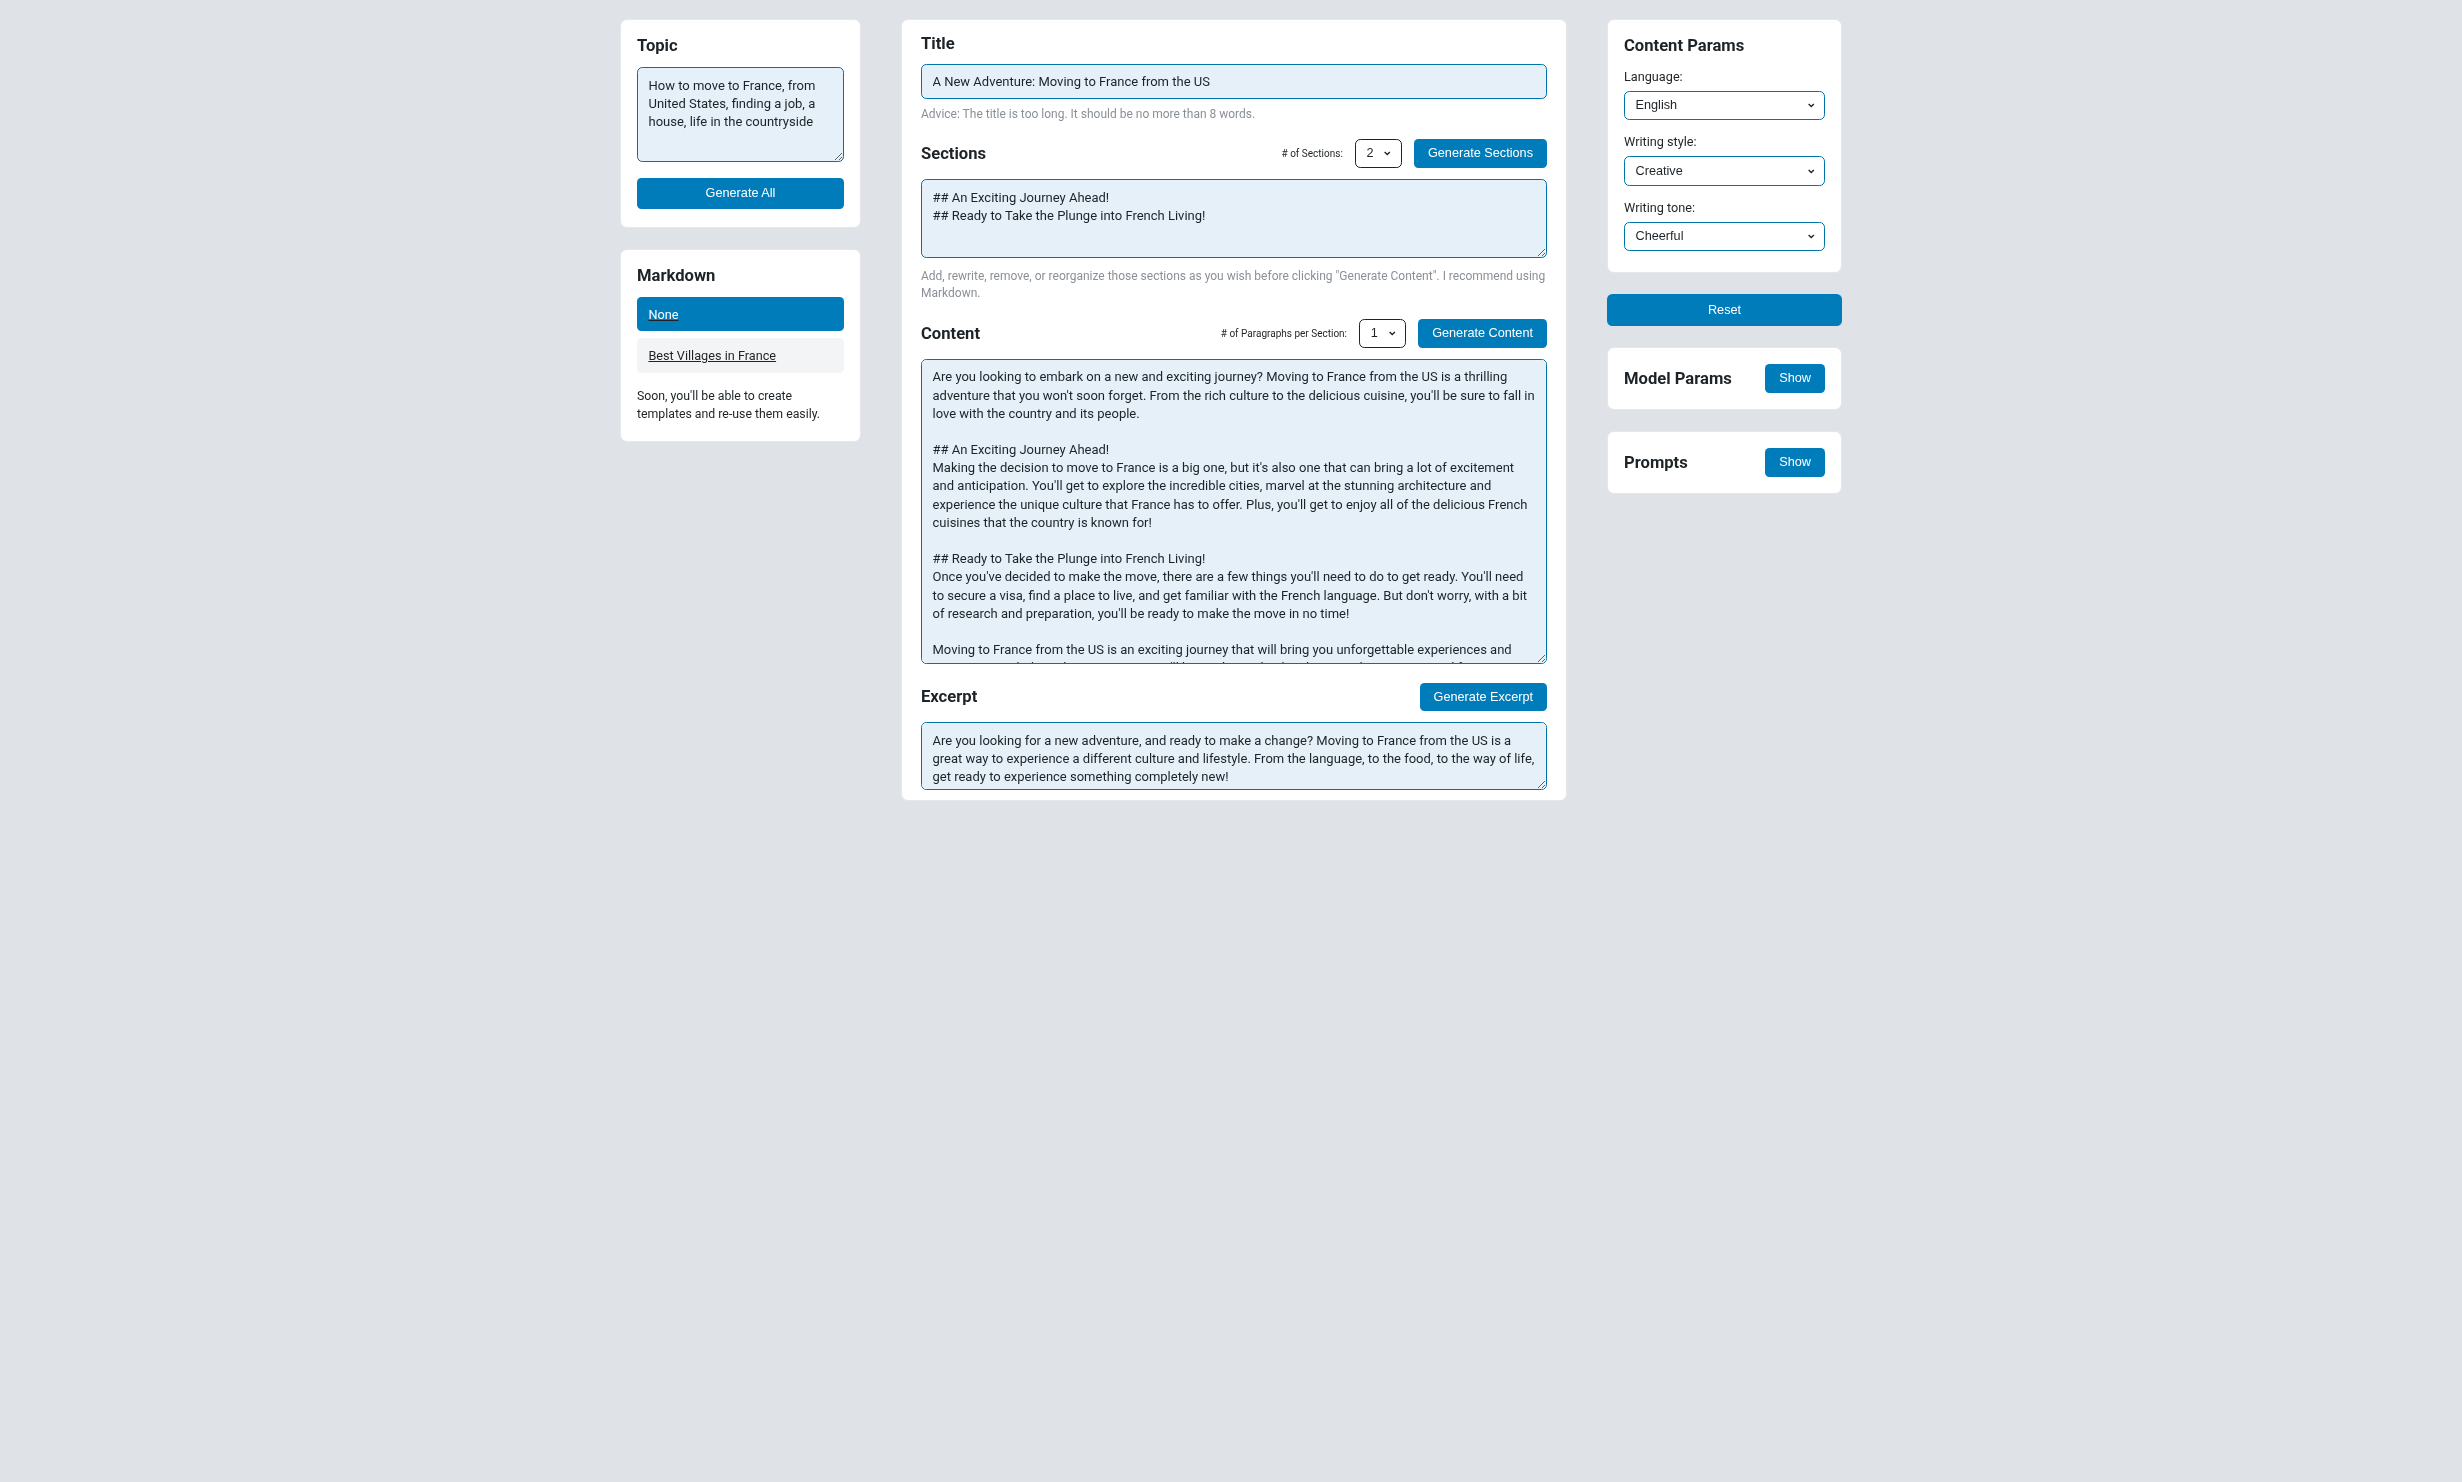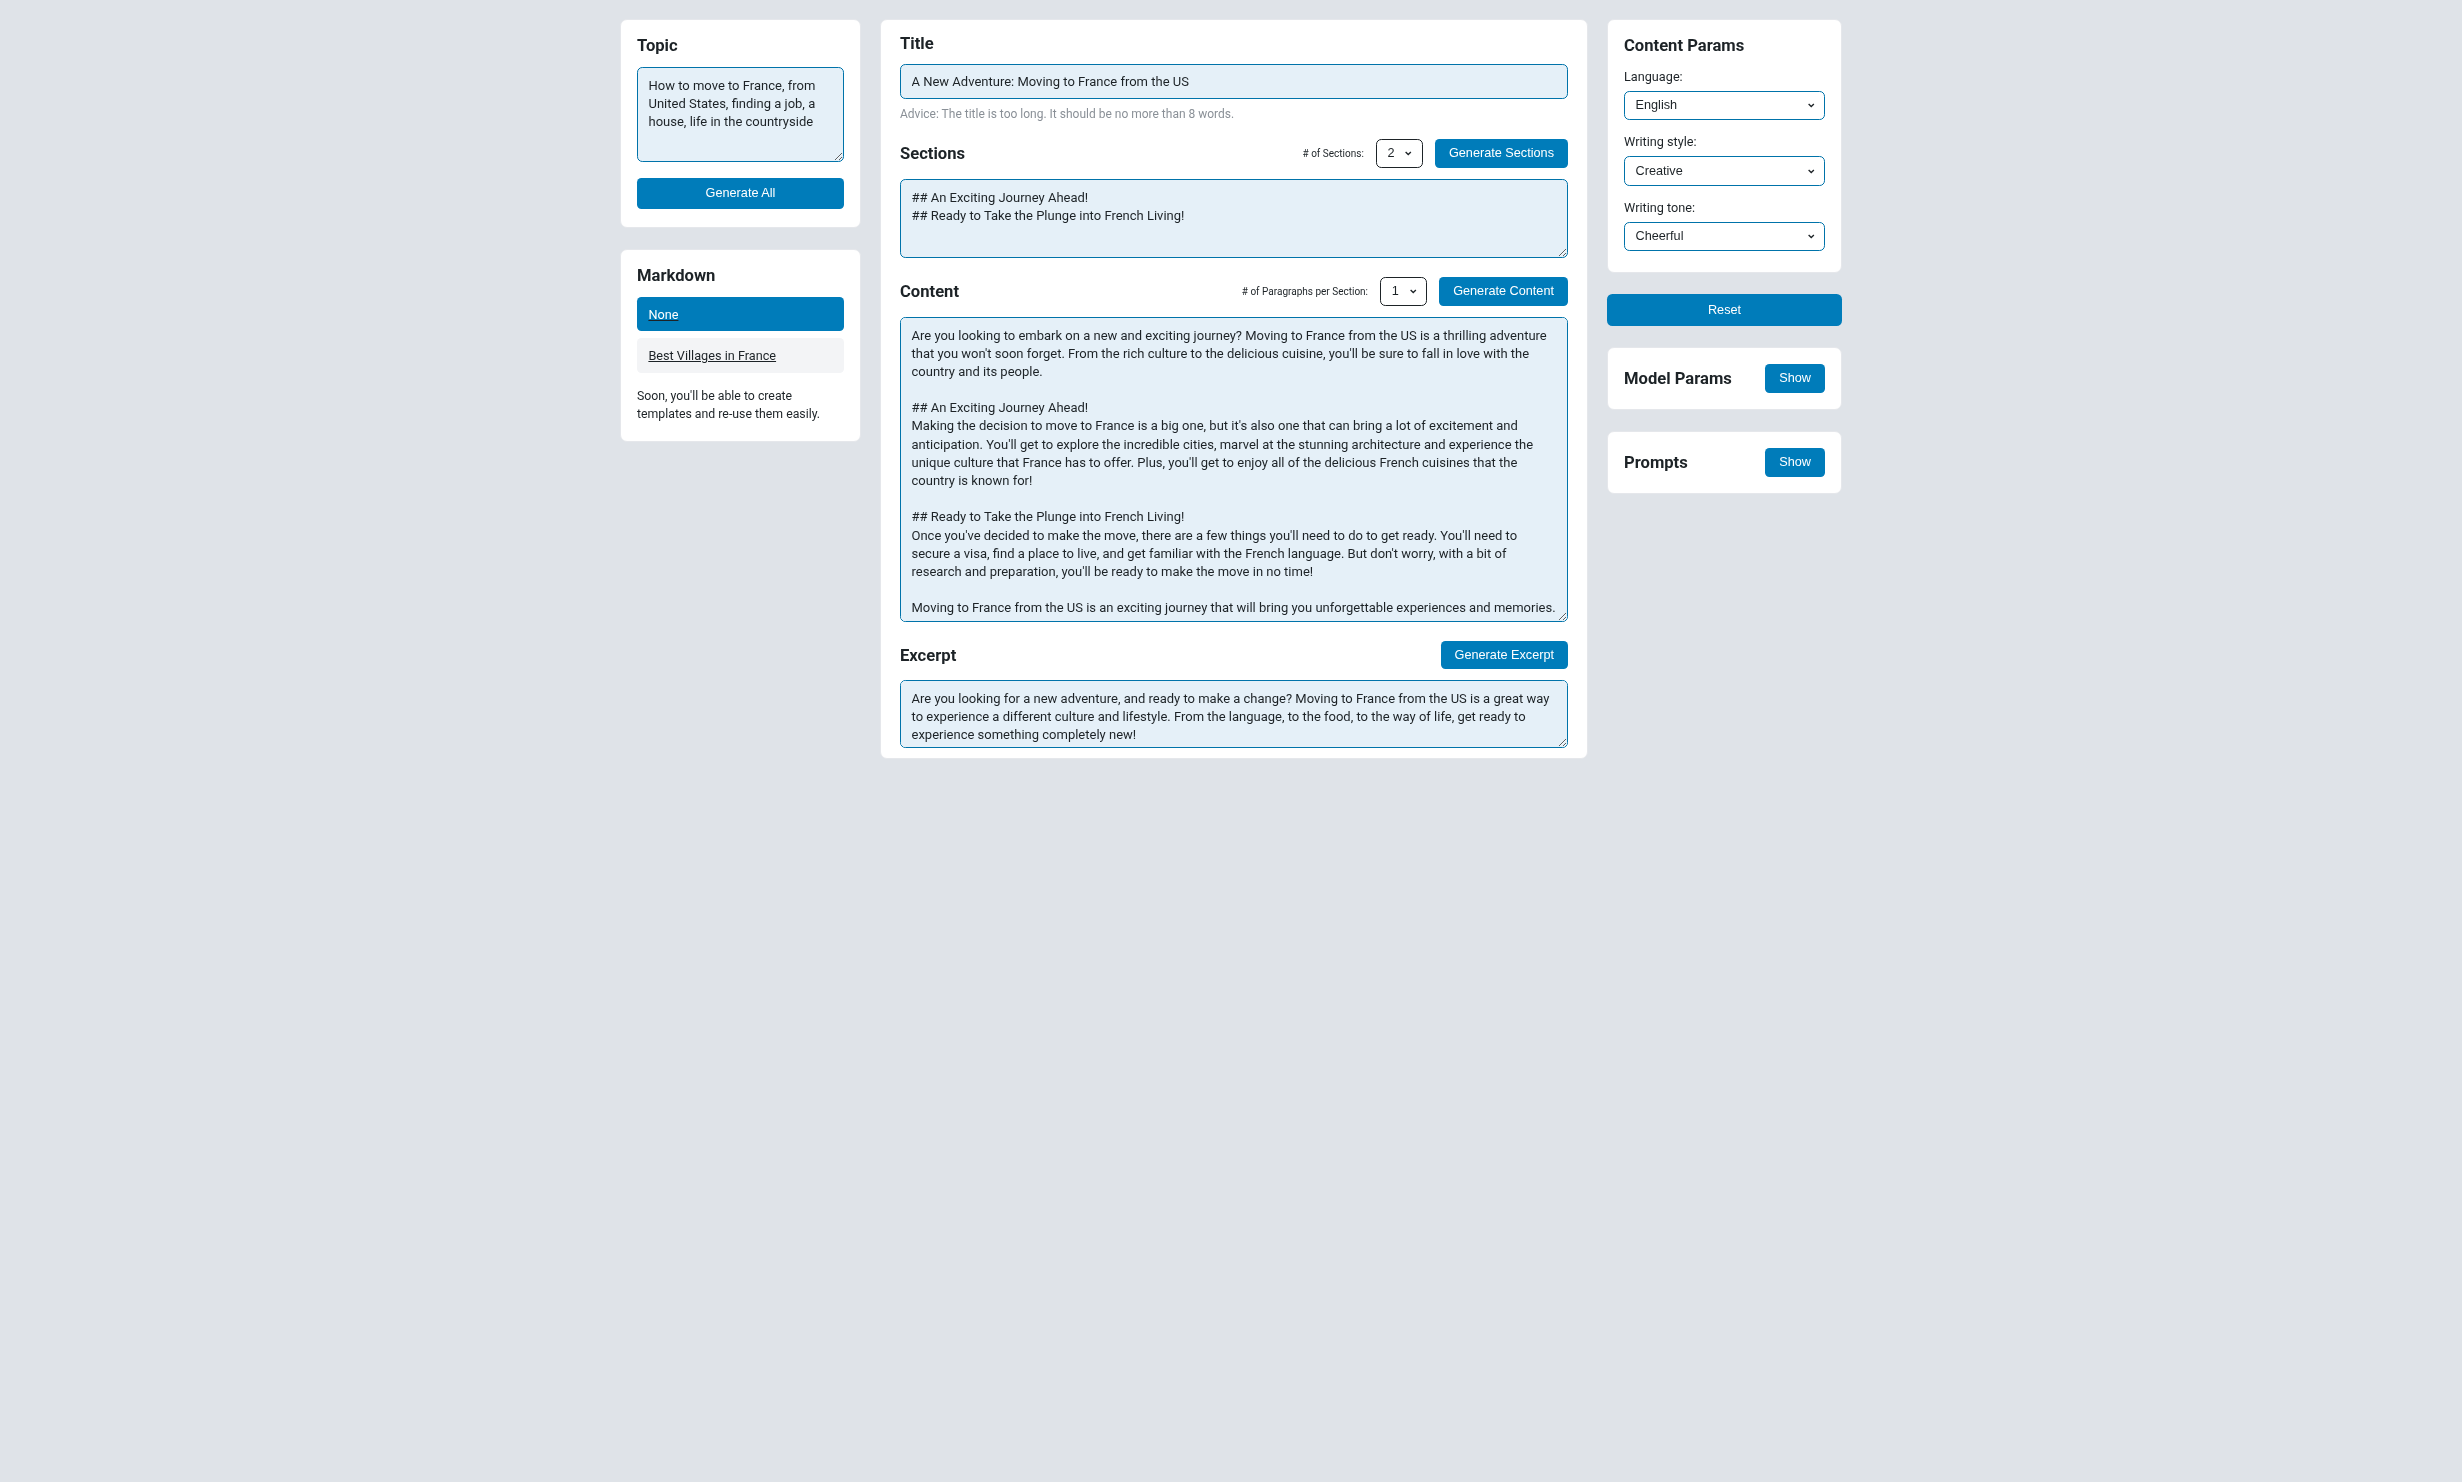--- a/index.html
+++ b/index.html
@@ -6,21 +6,21 @@
 body {
   background: #dfe3e8;
   font-family: -apple-system, BlinkMacSystemFont, "Segoe UI", Roboto, Helvetica, Arial, sans-serif;
   font-size: 12.7px;
   color: #1d2327;
   padding: 19px 19px 0 19px;
 }
 .app {
   display: grid;
   grid-template-columns: 241px 1fr 235px;
-  gap: 19px;
+  gap: 40px;
   max-width: 1222px;
   margin: 0 auto;
 }
 .col { display: flex; flex-direction: column; gap: 21px; }
 .card {
   background: #fff;
   border-radius: 7px;
   padding: 16px 16px 17.5px 16px;
   border: 0.9px solid #e5e7eb;
 }
@@ -175,20 +175,21 @@
                 <svg viewBox="0 0 24 24" fill="none" stroke="#1d2327" stroke-width="3">
                     <polyline points="6 9 12 15 18 9"></polyline>
                   </svg>
               </span>
             </span>
             <button class="btn">Generate Sections</button>
           </div>
         </div>
         <textarea id="sections-ta" style="">## An Exciting Journey Ahead!
 ## Ready to Take the Plunge into French Living!</textarea>
+        <p class="sub-note">Add, rewrite, remove, or reorganize those sections as you wish before clicking "Generate Content". I recommend using Markdown.</p>
       </div>
 
       <div class="section-block">
         <div class="section-head">
           <div class="left">Content</div>
           <div class="controls">
             <span class="ctrl-label"># of Paragraphs per Section:</span>
             <span class="sel-wrap">
               <select class="sel">
                 <option>1</option>

